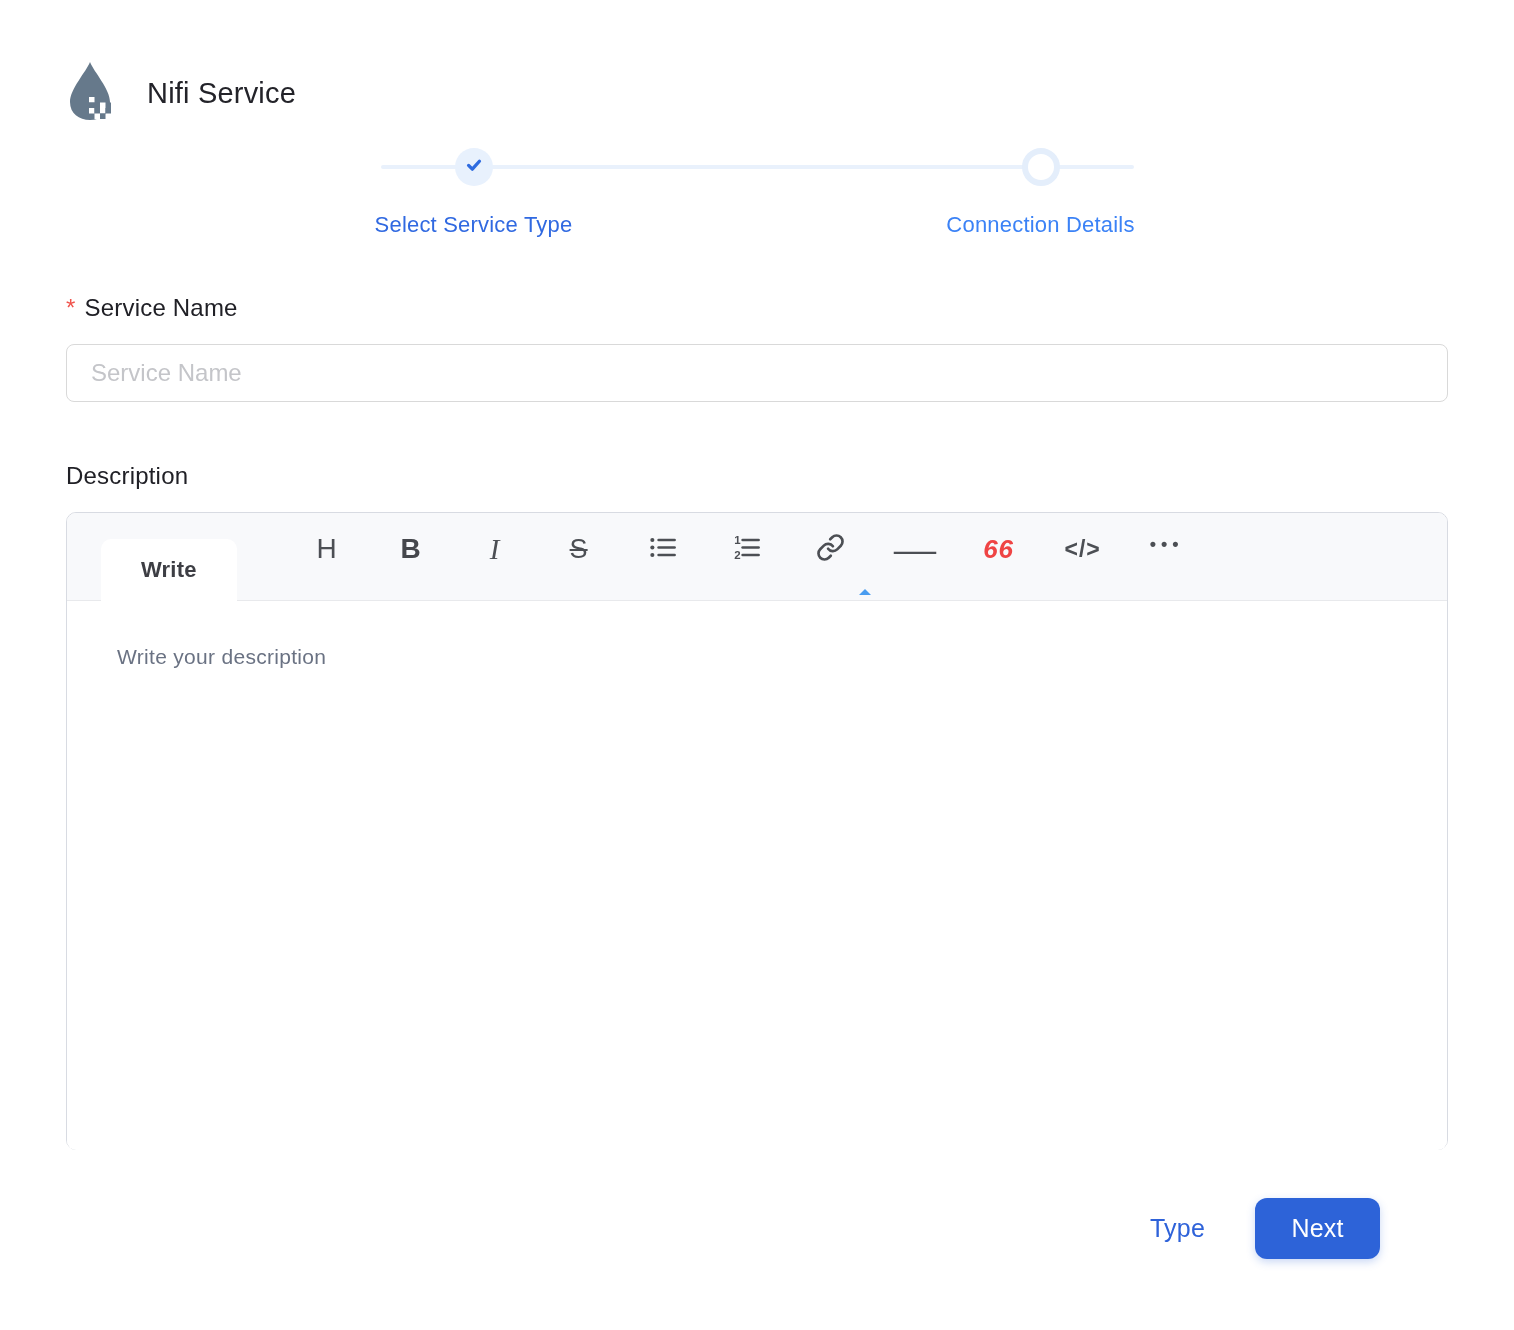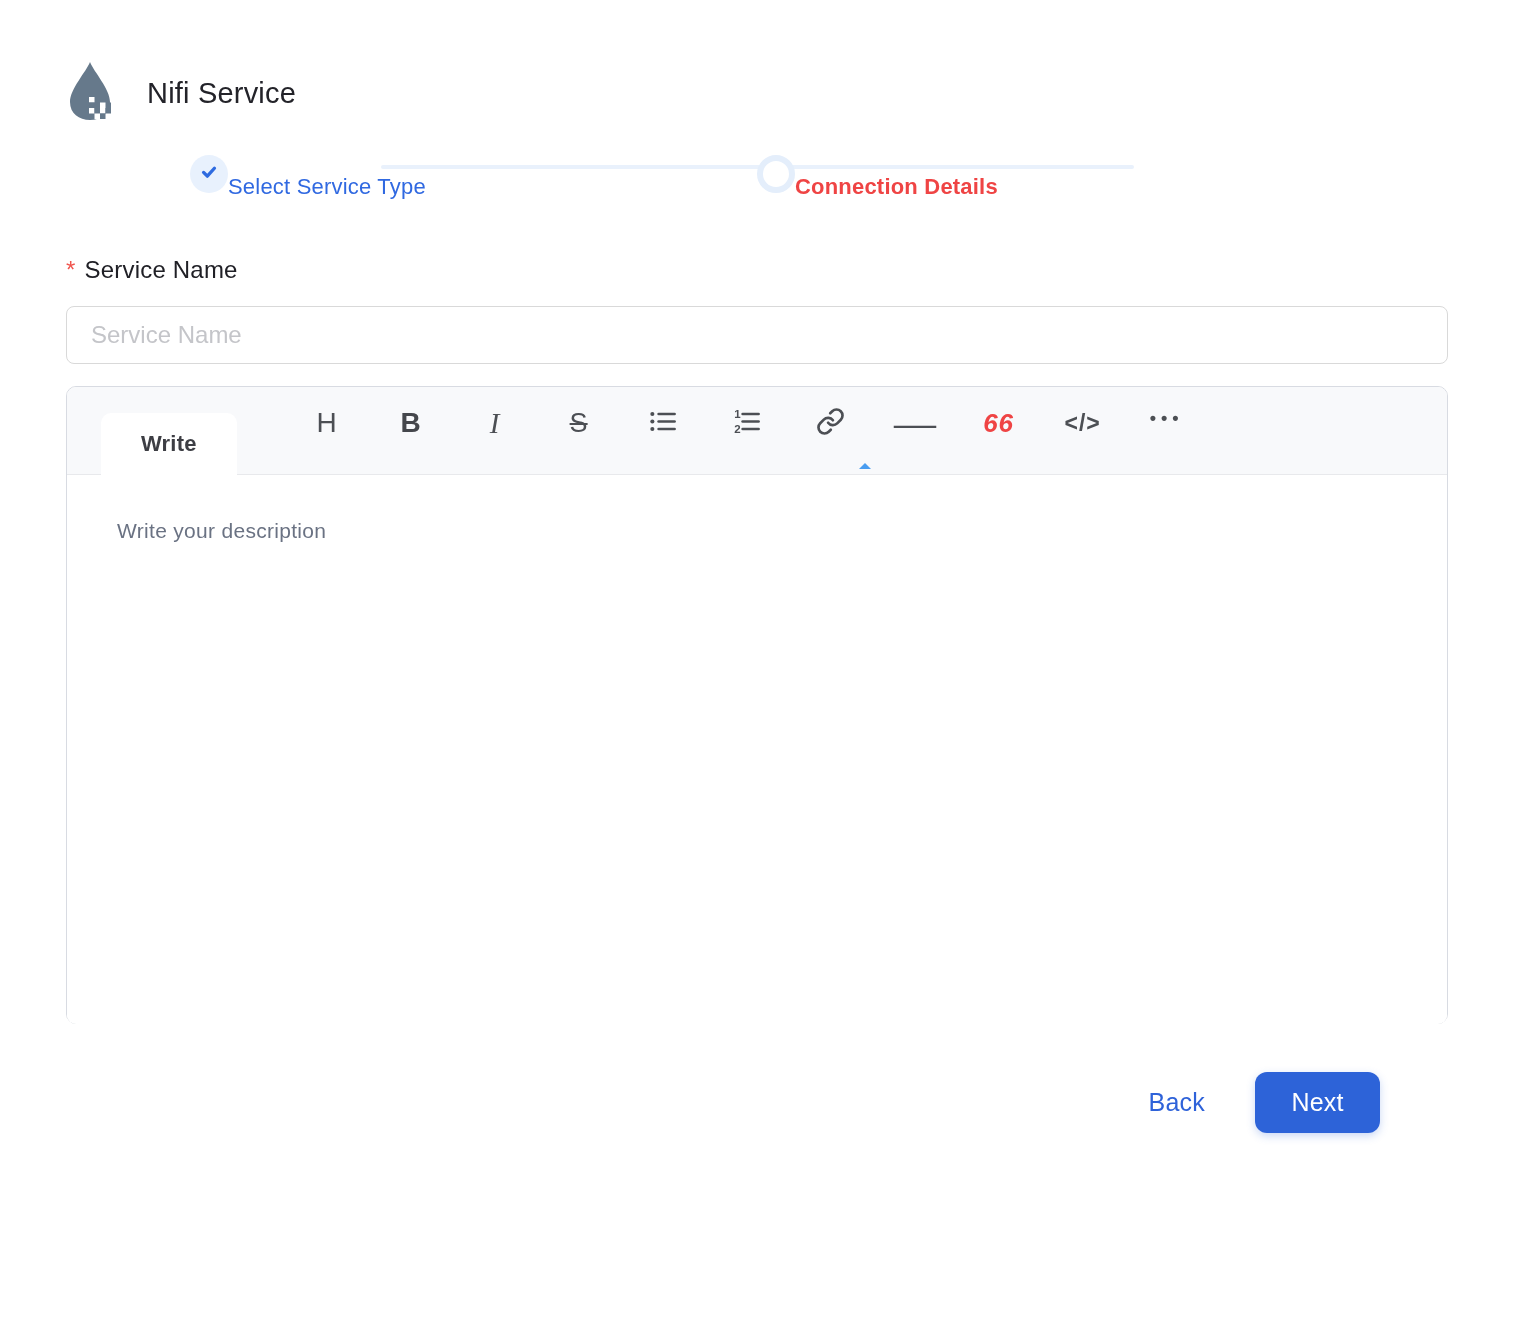--- a/index.html
+++ b/index.html
@@ -20,31 +20,31 @@
     font-size: 29px; font-weight: 500; color: #232329; letter-spacing: 0.2px;
   }
 
   
   .stepper { position: relative; width: 1134px; margin: 22px auto 0; }
   .stepper-line {
     position: absolute; top: 17px; left: 16.8%; right: 16.8%;
     height: 4px; background: #e9f1fc; border-radius: 2px; z-index: 0;
   }
   .steps { display: flex; position: relative; z-index: 1; }
-  .step { flex: 1; display: flex; flex-direction: row; align-items: center; }
+  .step { flex: 1; display: flex; flex-direction: column; align-items: center; }
   .step-circle {
     width: 38px; height: 38px; border-radius: 50%;
     display: flex; align-items: center; justify-content: center;
   }
   .step-circle.completed { background: #e8f1fd; }
   .step-circle.active { background: #ffffff; border: 6px solid #2d63d9; }
   .step-circle.upcoming { background: #ffffff; border: 6px solid #e4eefb; }
   .step-label { margin-top: 26px; font-size: 22px; font-weight: 500; letter-spacing: 0.2px; }
   .step.completed .step-label, .step.active .step-label { color: #3069e1; }
-  .step.upcoming .step-label { color: #ef4444; font-weight: bold; }
+  .step.upcoming .step-label { color: #3b82f6; }
 
   
   .form { padding: 0 66px; }
   .field-label {
     display: flex; align-items: baseline; gap: 9px;
     font-size: 24px; font-weight: 500; color: #202026; letter-spacing: 0.2px;
   }
   .required-marker { color: #f0544d; font-size: 24px; }
   .service-name-label { margin-top: 56px; }
   .text-input {
@@ -176,20 +176,23 @@
 </div>
 
 <div class="form">
 
   <div class="field-label service-name-label">
     <span class="required-marker">*</span>
     <span>Service Name</span>
   </div>
   <input class="text-input" type="text" placeholder="Service Name" style="">
 
+  <div class="field-label description-label">
+    <span>Description</span>
+  </div>
 
   
   <div class="editor">
     <div class="editor-header">
       <div class="tabs">
         <button class="tab active">Write</button>
       </div>
       <div class="toolbar">
         <button class="tool-btn">
           <span class="glyph-heading">H</span>
@@ -249,16 +252,16 @@
       </div>
     </div>
     <div class="tooltip-caret"></div>
     <div class="editor-body">
       <textarea class="description-textarea" placeholder="Write your description" style=""></textarea>
     </div>
   </div>
 
   
   <div class="footer">
-    <button class="back-button">Back</button>
+    <button class="back-button">Type</button>
     <button class="next-button">Next</button>
   </div>
 </div>
 
 </body></html>

